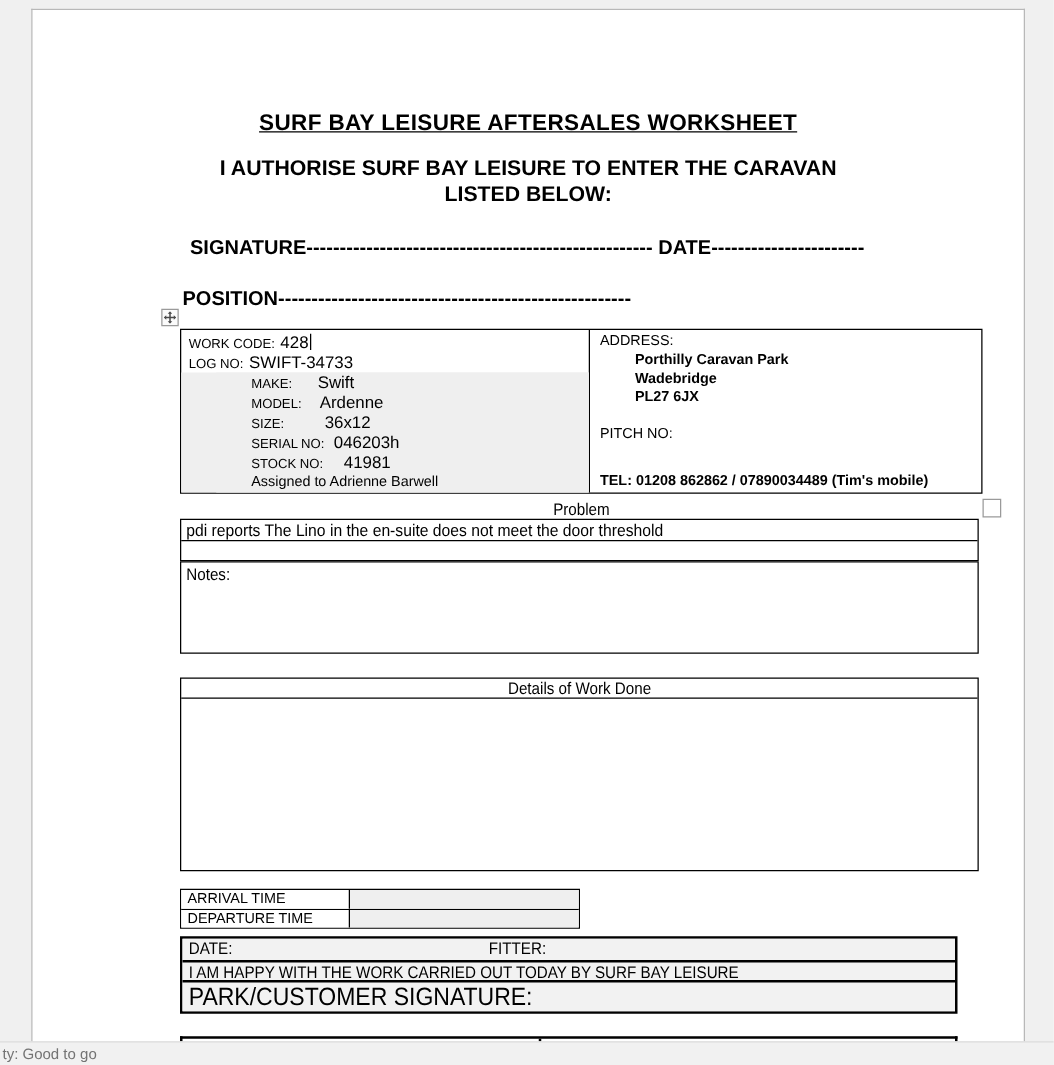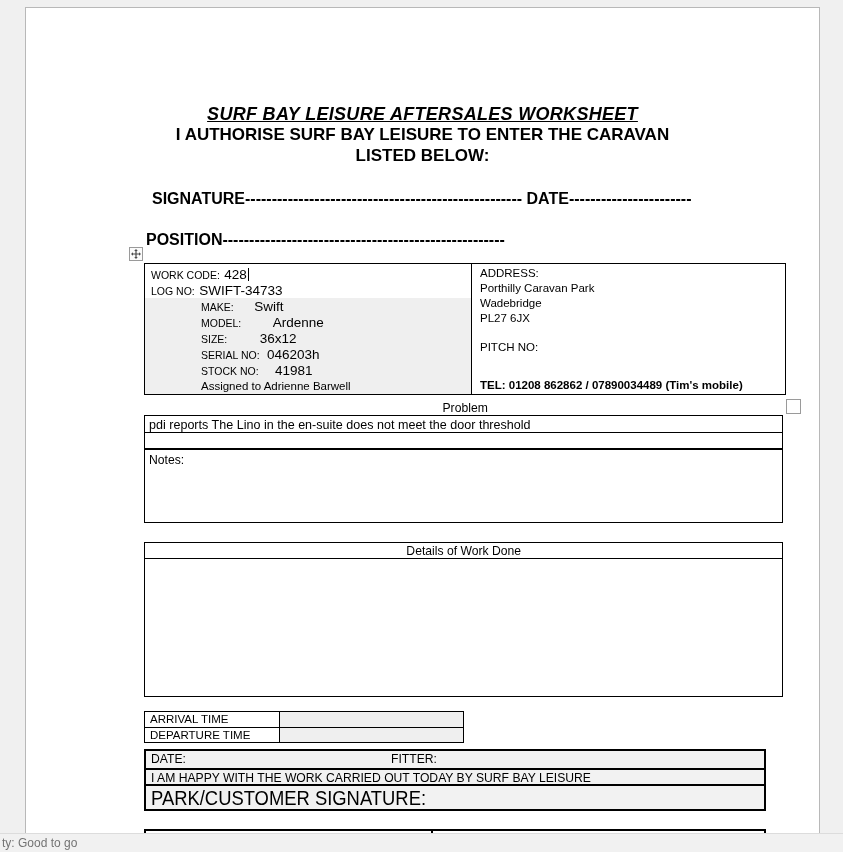--- a/index.html
+++ b/index.html
@@ -14,23 +14,23 @@
   .screen { position:absolute; inset:0; }
 
   
   .doc-page {
     position:absolute; left:25px; top:7px; width:795px; height:845px;
     background:#ffffff;
     border-left:1px solid #b8b8b8; border-right:1px solid #b8b8b8; border-top:1px solid #b8b8b8;
   }
 
   .title {
-    position:absolute; top:96px; left:0; width:100%;
+    position:absolute; top:80px; left:0; width:100%;
     text-align:center; font-size:18px; font-weight:bold;
-    text-decoration:underline; letter-spacing:0.3px;font-style:italic;
+    text-decoration:underline; letter-spacing:0.3px;
   }
   .authorise {
     position:absolute; top:116px; left:0; width:100%;
     text-align:center; font-size:17px; font-weight:bold; line-height:21px;
   }
   .sig-line { position:absolute; left:126px; top:182px; font-size:16px; font-weight:bold; white-space:nowrap; }
   .pos-line { position:absolute; left:120px; top:223px; font-size:16px; font-weight:bold; white-space:nowrap; }
 
   
   .move-handle {
@@ -44,21 +44,21 @@
     position:absolute; left:118px; top:255px; width:642px; height:132px;
     border:1px solid #000; display:flex;
   }
   .caravan-left { width:327px; border-right:1px solid #000; padding-top:2px; }
   .caravan-right { flex:1; position:relative; padding:2px 4px 0 8px; font-size:11.5px; line-height:15px; }
   .cv-row { height:16px; line-height:16px; padding-left:6px; white-space:nowrap; }
   .cv-shaded { background:#efefef;padding-left:28px; }
   .lbl { font-size:10.5px; }
   .val { font-size:13.5px; }
   .caret { display:inline-block; width:1px; height:13px; background:#000; vertical-align:-2px; margin-left:1px; }
-  .addr-bold { font-weight:normal; }
+  .addr-bold { font-weight:bold;margin-left:28px; }
   .pitch-row { margin-top:14px; }
   .tel-row { position:absolute; left:8px; bottom:1px; font-weight:bold; white-space:nowrap; }
 
   
   .cond  { display:inline-block; transform:scaleX(0.9); transform-origin:0 50%; white-space:nowrap; }
   .cond-c{ display:inline-block; transform:scaleX(0.9); transform-origin:50% 50%; white-space:nowrap; }
 
   .problem-header { position:absolute; left:118px; top:392px; width:642px; text-align:center; font-size:13.5px; }
   .resize-handle { position:absolute; left:760px; top:391px; width:15px; height:15px; border:1px solid #9a9a9a; background:#fff; }
 
@@ -132,21 +132,21 @@
           <span class="lbl">LOG NO:</span>
           <span class="val">SWIFT-34733</span>
         </div>
         <div class="cv-shaded">
           <div class="cv-row cv-shaded">
             <span class="lbl">MAKE:</span>
             <span class="val" style="margin-left:16px">Swift</span>
           </div>
           <div class="cv-row cv-shaded">
             <span class="lbl">MODEL:</span>
-            <span class="val" style="margin-left:27px">Ardenne</span>
+            <span class="val" style="margin-left:10px">Ardenne</span>
           </div>
           <div class="cv-row cv-shaded">
             <span class="lbl">SIZE:</span>
             <span class="val" style="margin-left:28px">36x12</span>
           </div>
           <div class="cv-row cv-shaded">
             <span class="lbl">SERIAL NO:</span>
             <span class="val" style="margin-left:3px">046203h</span>
           </div>
           <div class="cv-row cv-shaded">

